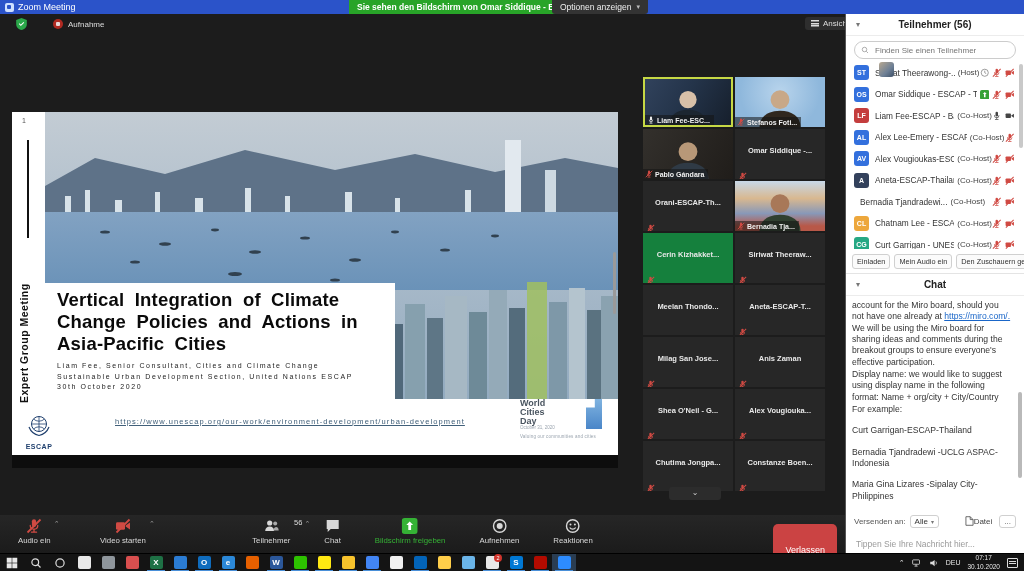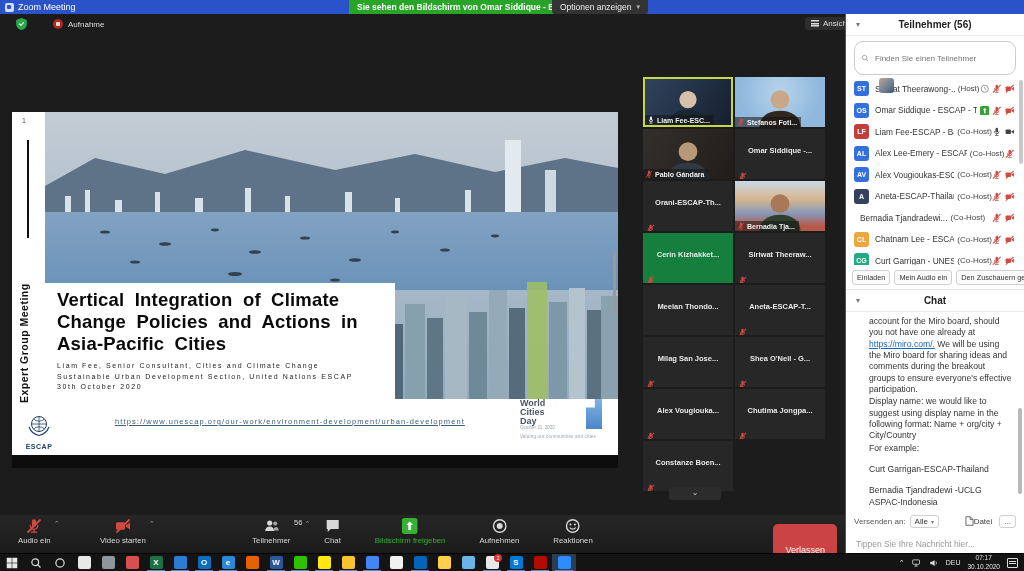--- a/index.html
+++ b/index.html
@@ -58,35 +58,35 @@
   .tile .cornermic{position:absolute;left:3px;bottom:3px;width:9px;height:9px;}
   .tile .cornermic svg{width:9px;height:9px;}
   .morebtn{position:absolute;left:669px;top:487px;width:52px;height:13px;background:#2c2c2c;border-radius:3px;color:#cdcdcd;text-align:center;font-size:8px;line-height:11px;}
 
   
   .panel{position:absolute;left:845px;top:14px;width:179px;height:543px;background:#fff;display:flex;flex-direction:column;border-left:1px solid #555;}
   .sec-head{height:22px;display:flex;align-items:center;justify-content:center;position:relative;border-bottom:1px solid #ececec;}
   .sec-head .chev{position:absolute;left:10px;color:#777;font-size:8px;}
   .sec-head .ttl{font-size:10px;font-weight:bold;color:#222;}
   .searchwrap{padding:5px 8px 3px 8px;}
-  .searchbox{height:34px;border:1px solid #ccc;border-radius:9px;display:flex;align-items:center;padding:0 6px;}
+  .searchbox{height:18px;border:1px solid #ccc;border-radius:9px;display:flex;align-items:center;padding:0 6px;}
   .searchbox svg{width:8px;height:8px;margin-right:4px;}
   .searchbox input{border:none;outline:none;flex:1;font-size:8px;color:#333;background:transparent;}
   .plist{position:relative;height:187px;overflow:hidden;}
   .prow{height:21.5px;display:flex;align-items:center;padding:0 10px 0 8px;}
   .pav{width:15px;height:15px;border-radius:3px;color:#fff;font-size:7px;font-weight:bold;display:flex;align-items:center;justify-content:center;flex:0 0 auto;}
   .pav.photo{background:linear-gradient(135deg,#b8a890,#6d7f95 60%,#3d4f66);}
   .pname{margin-left:6px;font-size:8.3px;color:#333;white-space:nowrap;overflow:hidden;}
   .prole{margin-left:3px;font-size:8px;color:#444;white-space:nowrap;}
   .picons{margin-left:auto;display:flex;align-items:center;gap:3px;}
   .picons svg{width:9.5px;height:9.5px;}
   .pscroll{position:absolute;right:1px;top:2px;width:4px;height:84px;background:#c9c9c9;border-radius:2px;}
   .pfoot{height:25px;display:flex;align-items:center;gap:4px;padding:0 0 0 6px;border-bottom:1px solid #e4e4e4;overflow:hidden;}
   .pfoot .fbtn{border:1px solid #d0d0d0;border-radius:3px;background:#fbfbfb;font-size:7.3px;color:#333;padding:2px 4px;white-space:nowrap;}
-  .chatbody{flex:1;position:relative;padding:4px 12px 0 23px;overflow:hidden;}
+  .chatbody{flex:1;position:relative;padding:4px 12px 0 6px;overflow:hidden;}
   .chatbody p{margin:0 0 1px 0;font-size:8.6px;line-height:1.32;color:#333;}
   .chatbody p.gap{margin-top:10px;}
   .chatbody a{color:#1a66c8;text-decoration:underline;}
   .cscroll{position:absolute;right:2px;top:96px;width:4px;height:86px;background:#b9b9b9;border-radius:2px;}
   .sendrow{height:20px;display:flex;align-items:center;padding:0 8px;font-size:8px;color:#555;}
   .sendsel{margin-left:4px;border:1px solid #d0d0d0;border-radius:3px;padding:1px 4px;font-size:8px;color:#333;background:#fff;}
   .sendsel .chev{font-size:6px;color:#777;margin-left:3px;}
   .fileicon{margin-left:auto;display:flex;align-items:center;gap:0;color:#444;}
   .fileicon svg{width:9px;height:10px;}
   .morechat{margin-left:7px;border:1px solid #d0d0d0;border-radius:3px;padding:0 4px;font-size:8px;color:#555;line-height:11px;}
@@ -365,20 +365,28 @@
       </div>
       <div class="tile" style="background: rgb(39, 39, 39);">
         <span class="cname">Milag San Jose...</span>
         <span class="cornermic"><svg viewBox="0 0 16 16">
             <rect x="5.9" y="1.2" width="4.2" height="8" rx="2.1" fill="#d04a43"></rect>
             <path d="M3.6 7.5a.65.65 0 0 1 1.3 0a3.1 3.1 0 0 0 6.2 0a.65.65 0 0 1 1.3 0a4.4 4.4 0 0 1-3.75 4.35V13.5h1.9a.65.65 0 0 1 0 1.3H5.45a.65.65 0 0 1 0-1.3h1.9v-1.65A4.4 4.4 0 0 1 3.6 7.5z" fill="#d04a43"></path>
             <line x1="1.5" y1="14.5" x2="14.5" y2="1.5" stroke="#d04a43" stroke-width="1.8"></line>
           </svg></span>
       </div>
       <div class="tile" style="background: rgb(39, 39, 39);">
+        <span class="cname">Anis Zaman</span>
+        <span class="cornermic"><svg viewBox="0 0 16 16">
+            <rect x="5.9" y="1.2" width="4.2" height="8" rx="2.1" fill="#d04a43"></rect>
+            <path d="M3.6 7.5a.65.65 0 0 1 1.3 0a3.1 3.1 0 0 0 6.2 0a.65.65 0 0 1 1.3 0a4.4 4.4 0 0 1-3.75 4.35V13.5h1.9a.65.65 0 0 1 0 1.3H5.45a.65.65 0 0 1 0-1.3h1.9v-1.65A4.4 4.4 0 0 1 3.6 7.5z" fill="#d04a43"></path>
+            <line x1="1.5" y1="14.5" x2="14.5" y2="1.5" stroke="#d04a43" stroke-width="1.8"></line>
+          </svg></span>
+      </div>
+      <div class="tile" style="background: rgb(39, 39, 39);">
         <span class="cname">Shea O'Neil - G...</span>
         <span class="cornermic"><svg viewBox="0 0 16 16">
             <rect x="5.9" y="1.2" width="4.2" height="8" rx="2.1" fill="#d04a43"></rect>
             <path d="M3.6 7.5a.65.65 0 0 1 1.3 0a3.1 3.1 0 0 0 6.2 0a.65.65 0 0 1 1.3 0a4.4 4.4 0 0 1-3.75 4.35V13.5h1.9a.65.65 0 0 1 0 1.3H5.45a.65.65 0 0 1 0-1.3h1.9v-1.65A4.4 4.4 0 0 1 3.6 7.5z" fill="#d04a43"></path>
             <line x1="1.5" y1="14.5" x2="14.5" y2="1.5" stroke="#d04a43" stroke-width="1.8"></line>
           </svg></span>
       </div>
       <div class="tile" style="background: rgb(39, 39, 39);">
         <span class="cname">Alex Vougiouka...</span>
         <span class="cornermic"><svg viewBox="0 0 16 16">

